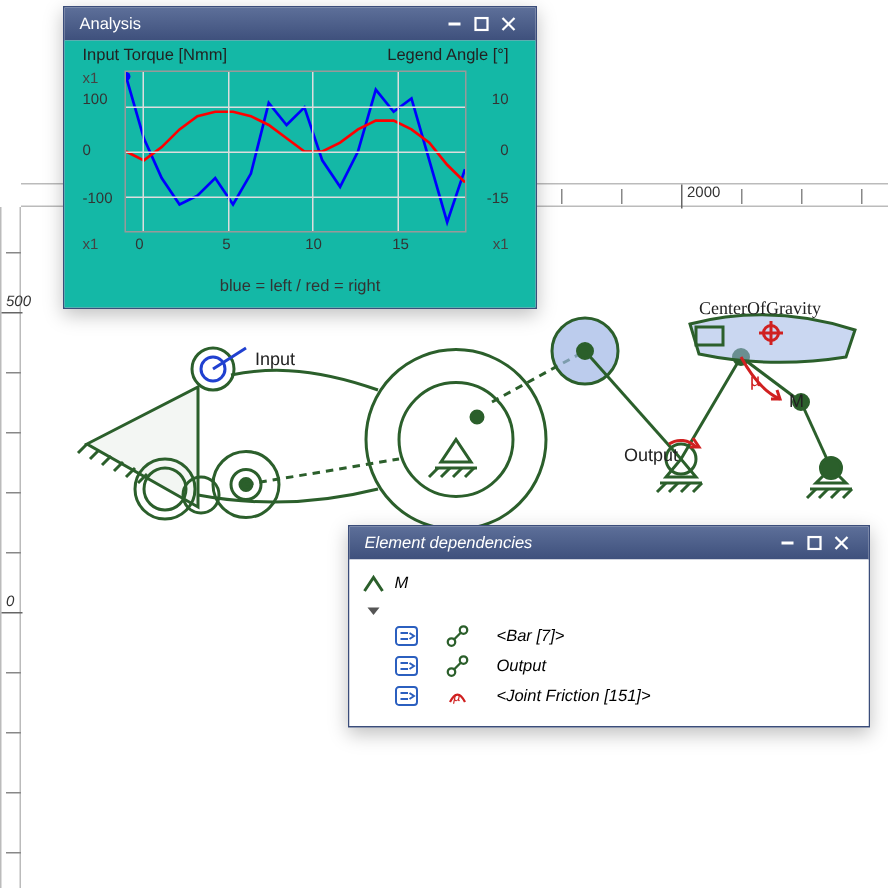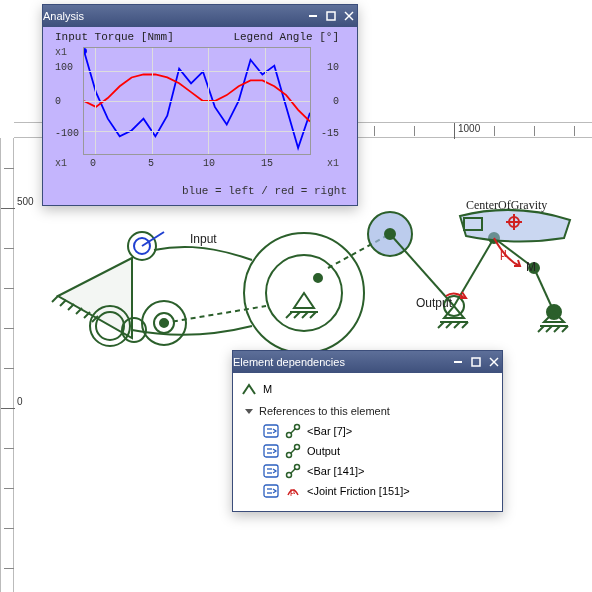--- a/index.html
+++ b/index.html
@@ -5,48 +5,48 @@
   * { box-sizing: border-box; margin: 0; padding: 0; }
   body { font-family: "Segoe UI", Tahoma, sans-serif; font-size: 11px; background: #fff; width: 592px; height: 592px; position: relative; overflow: hidden; }
   .canvas { position: absolute; inset: 0; background: #fff; }
   .ruler-top { position: absolute; left: 14px; right: 0; top: 122px; height: 16px; border-top: 1px solid #bbb; border-bottom: 1px solid #bbb; background: #fff; }
   .ruler-left { position: absolute; top: 138px; bottom: 0; left: 0; width: 14px; border-left: 1px solid #bbb; border-right: 1px solid #bbb; background: #fff; }
   .tick-h { position: absolute; top: 3px; width: 1px; height: 10px; background: #888; }
   .tick-h.maj { top: 0; height: 16px; background: #666; }
   .tick-label-h { position: absolute; top: 0px; font-size: 10px; color: #333; transform: translateX(4px); }
   .tick-v { position: absolute; left: 3px; height: 1px; width: 10px; background: #888; }
   .tick-v.maj { left: 0; width: 14px; background: #666; }
-  .tick-label-v { position: absolute; left: 16px; font-size: 10px; color: #333; transform: translateY(-12px); }
+  .tick-label-v { position: absolute; left: 3px; font-size: 10px; color: #333; transform: translateY(-12px); font-style: italic; }
   .panel { position: absolute; background: #fff; border: 1px solid #3b4d7a; box-shadow: 0 4px 12px rgba(0,0,0,0.25); }
-  .panel-title { height: 22px; background: linear-gradient(#5d6f99, #3e507c); color: #fff; display: flex; align-items: center; padding: 0 0; font-size: 11px; }
+  .panel-title { height: 22px; background: linear-gradient(#5d6f99, #3e507c); color: #fff; display: flex; align-items: center; padding: 0 10px; font-size: 11px; }
   .panel-title .t { flex: 1; }
   .panel-title .btn { width: 16px; height: 14px; margin-left: 2px; display: flex; align-items: center; justify-content: center; cursor: pointer; }
   .panel-title .btn svg { display: block; }
-  .panel-body { padding: 6px 10px 8px 10px; background: #c4b5fd; font-family: Liberation Mono, monospace; }
+  .panel-body { padding: 6px 10px 8px 10px; background: #14b8a6; }
   .chart-wrap { position: relative; width: 288px; height: 150px; }
   .axis-label-left { position: absolute; top: -2px; left: 2px; font-size: 11px; color: #222; }
   .axis-label-right { position: absolute; top: -2px; right: 2px; font-size: 11px; color: #222; }
   .mult { position: absolute; font-size: 10px; color: #444; }
   .plot { position: absolute; left: 30px; top: 14px; right: 30px; bottom: 28px; border: 1px solid #999; }
   .ytick-l { position: absolute; left: 2px; font-size: 10px; color: #333; transform: translateY(-50%); }
   .ytick-r { position: absolute; right: 2px; font-size: 10px; color: #333; transform: translateY(-50%); }
   .xtick { position: absolute; bottom: 14px; font-size: 10px; color: #333; transform: translateX(-50%); }
   .grid-h { position: absolute; left: 0; right: 0; height: 1px; background: #ddd; }
   .grid-v { position: absolute; top: 0; bottom: 0; width: 1px; background: #ddd; }
-  .subtitle { text-align: right; font-size: 11px; color: #333; margin-top: 2px; }
+  .subtitle { text-align: center; font-size: 11px; color: #333; margin-top: 2px; }
   .legend-row { display: flex; align-items: center; padding: 4px 4px 0 4px; }
   .tri { width: 0; height: 0; border-top: 4px solid transparent; border-bottom: 4px solid transparent; border-left: 5px solid #555; margin-right: 6px; }
   .legend-row .sp { flex: 1; }
   .dd-btn { width: 18px; height: 16px; border: 1px solid #999; display: flex; align-items: center; justify-content: center; cursor: pointer; }
   .dd-btn::after { content: ""; border-left: 4px solid transparent; border-right: 4px solid transparent; border-top: 5px solid #555; }
   .deps-body { padding: 6px 8px 10px 8px; background: #fff; }
   .deps-head { display: flex; align-items: center; gap: 6px; padding: 2px 0 6px 0; }
   .deps-sub { display: flex; align-items: center; gap: 4px; padding: 2px 0 4px 4px; font-size: 11px; color: #222; }
   .tri2 { width: 0; height: 0; border-left: 4px solid transparent; border-right: 4px solid transparent; border-top: 5px solid #555; margin-right: 2px; }
-  .ref-row { display: flex; align-items: center; gap: 6px; padding: 2px 0 2px 22px; }
+  .ref-row { display: flex; align-items: center; gap: 18px; padding: 2px 0 2px 22px; }
   .ico { width: 16px; height: 16px; display: flex; align-items: center; justify-content: center; }
   .canvas-label { position: absolute; font-size: 12px; color: #222; }
   .mech-svg { position: absolute; left: 14px; top: 138px; }
 </style>
 </head>
 <body>
 
 <div class="canvas">
 
   <div class="ruler-top">
@@ -54,21 +54,21 @@
       <div class="tick-h" style="left:80px"></div>
       <div class="tick-h" style="left:120px"></div>
       <div class="tick-h" style="left:160px"></div>
       <div class="tick-h" style="left:200px"></div>
       <div class="tick-h" style="left:240px"></div>
       <div class="tick-h" style="left:280px"></div>
       <div class="tick-h" style="left:320px"></div>
       <div class="tick-h" style="left:360px"></div>
       <div class="tick-h" style="left:400px"></div>
     <div class="tick-h maj" style="left:440px"></div>
-    <span class="tick-label-h" style="left:440px">1000</span>
+    <span class="tick-label-h" style="left:440px">2000</span>
     <div class="tick-h" style="left:480px"></div>
       <div class="tick-h" style="left:520px"></div>
       <div class="tick-h" style="left:560px"></div>
   </div>
   <div class="ruler-left">
     <div class="tick-v" style="top:30px"></div>
     <div class="tick-v maj" style="top:70px"></div>
     <span class="tick-label-v" style="top:70px">500</span>
     <div class="tick-v" style="top:110px"></div>
       <div class="tick-v" style="top:150px"></div>
@@ -161,21 +161,21 @@
         <path d="M432 158 A 14 14 0 0 1 450 160"></path>
         <path d="M448 154 L452 160 L446 160"></path>
       </g>
 
       <circle cx="304" cy="140" r="4" fill="#2b5f2b"></circle>
       <circle cx="150" cy="185" r="4" fill="#2b5f2b"></circle>
       <line x1="150" y1="185" x2="252" y2="168" stroke-dasharray="5 4"></line>
     </g>
   </svg>
 
-  <span class="canvas-label" style="left:170px; top:232px;margin-left:20px;">Input</span>
+  <span class="canvas-label" style="left:170px; top:232px;">Input</span>
   <span class="canvas-label" style="left:416px; top:296px;">Output</span>
   <span class="canvas-label" style="left:466px; top:198px;font-family:Liberation Serif, serif;">CenterOfGravity</span>
   <span class="canvas-label" style="left:526px; top:260px;">M</span>
   <span class="canvas-label" style="left:500px; top:246px; color:#d02020;">µ</span>
 </div>
 
 <div class="panel" style="left:42px; top:4px; width:316px;">
   <div class="panel-title">
     <span class="t">Analysis</span>
     <span class="btn">
@@ -222,21 +222,21 @@
       <span class="ytick-r" style="top:100px">-15</span>
       <span class="xtick" style="left:40px">0</span>
       <span class="xtick" style="left:98px">5</span>
       <span class="xtick" style="left:156px">10</span>
       <span class="xtick" style="left:214px">15</span>
     </div>
     <div class="subtitle">blue = left / red = right</div>
   </div>
 </div>
 
-<div class="panel" style="left:232px; top:350px; width:271px;">
+<div class="panel" style="left:232px; top:350px; width:348px;font-style:italic;">
   <div class="panel-title">
     <span class="t">Element dependencies</span>
     <span class="btn">
         <svg width="10" height="10">
           <line x1="1" y1="5" x2="9" y2="5" stroke="#fff" stroke-width="2"></line>
         </svg>
       </span>
     <span class="btn">
         <svg width="10" height="10">
           <rect x="1" y="1" width="8" height="8" fill="none" stroke="#fff" stroke-width="1.5"></rect>
@@ -253,21 +253,20 @@
     <div class="deps-head">
       <span class="ico">
           <svg width="16" height="16">
             <polyline points="2,13 8,4 14,13" fill="none" stroke="#2b5f2b" stroke-width="2"></polyline>
           </svg>
         </span>
       <span>M</span>
     </div>
     <div class="deps-sub">
       <span class="tri2"></span>
-      <span>References to this element</span>
     </div>
     <div id="refs">
         <div class="ref-row">
           <span class="ico">
             <svg width="16" height="16">
               <rect x="1" y="2" width="14" height="12" rx="2" fill="none" stroke="#2b5fbf" stroke-width="1.3"></rect>
               <line x1="4" y1="6" x2="9" y2="6" stroke="#2b5fbf" stroke-width="1.3"></line>
               <line x1="4" y1="10" x2="9" y2="10" stroke="#2b5fbf" stroke-width="1.3"></line>
               <path d="M10 6 L13 8 L10 10" fill="none" stroke="#2b5fbf" stroke-width="1.3"></path>
             </svg>
@@ -303,38 +302,20 @@
           <span class="ico">
             <svg width="16" height="16">
               <rect x="1" y="2" width="14" height="12" rx="2" fill="none" stroke="#2b5fbf" stroke-width="1.3"></rect>
               <line x1="4" y1="6" x2="9" y2="6" stroke="#2b5fbf" stroke-width="1.3"></line>
               <line x1="4" y1="10" x2="9" y2="10" stroke="#2b5fbf" stroke-width="1.3"></line>
               <path d="M10 6 L13 8 L10 10" fill="none" stroke="#2b5fbf" stroke-width="1.3"></path>
             </svg>
           </span>
           <span class="ico">
             <svg width="16" height="16">
-              <circle cx="4" cy="12" r="2.5" fill="none" stroke="#2b5f2b" stroke-width="1.5"></circle>
-              <circle cx="12" cy="4" r="2.5" fill="none" stroke="#2b5f2b" stroke-width="1.5"></circle>
-              <line x1="5.5" y1="10.5" x2="10.5" y2="5.5" stroke="#2b5f2b" stroke-width="1.5"></line>
-            </svg>
-          </span>
-          <span>&lt;Bar [141]&gt;</span>
-        </div>
-        <div class="ref-row">
-          <span class="ico">
-            <svg width="16" height="16">
-              <rect x="1" y="2" width="14" height="12" rx="2" fill="none" stroke="#2b5fbf" stroke-width="1.3"></rect>
-              <line x1="4" y1="6" x2="9" y2="6" stroke="#2b5fbf" stroke-width="1.3"></line>
-              <line x1="4" y1="10" x2="9" y2="10" stroke="#2b5fbf" stroke-width="1.3"></line>
-              <path d="M10 6 L13 8 L10 10" fill="none" stroke="#2b5fbf" stroke-width="1.3"></path>
-            </svg>
-          </span>
-          <span class="ico">
-            <svg width="16" height="16">
               <path d="M3 12 Q8 2 13 12" fill="none" stroke="#d02020" stroke-width="1.5"></path>
               <text x="5" y="11" font-size="9" fill="#d02020">µ</text>
             </svg>
           </span>
           <span>&lt;Joint Friction [151]&gt;</span>
         </div>
       </div>
   </div>
 </div>
 

